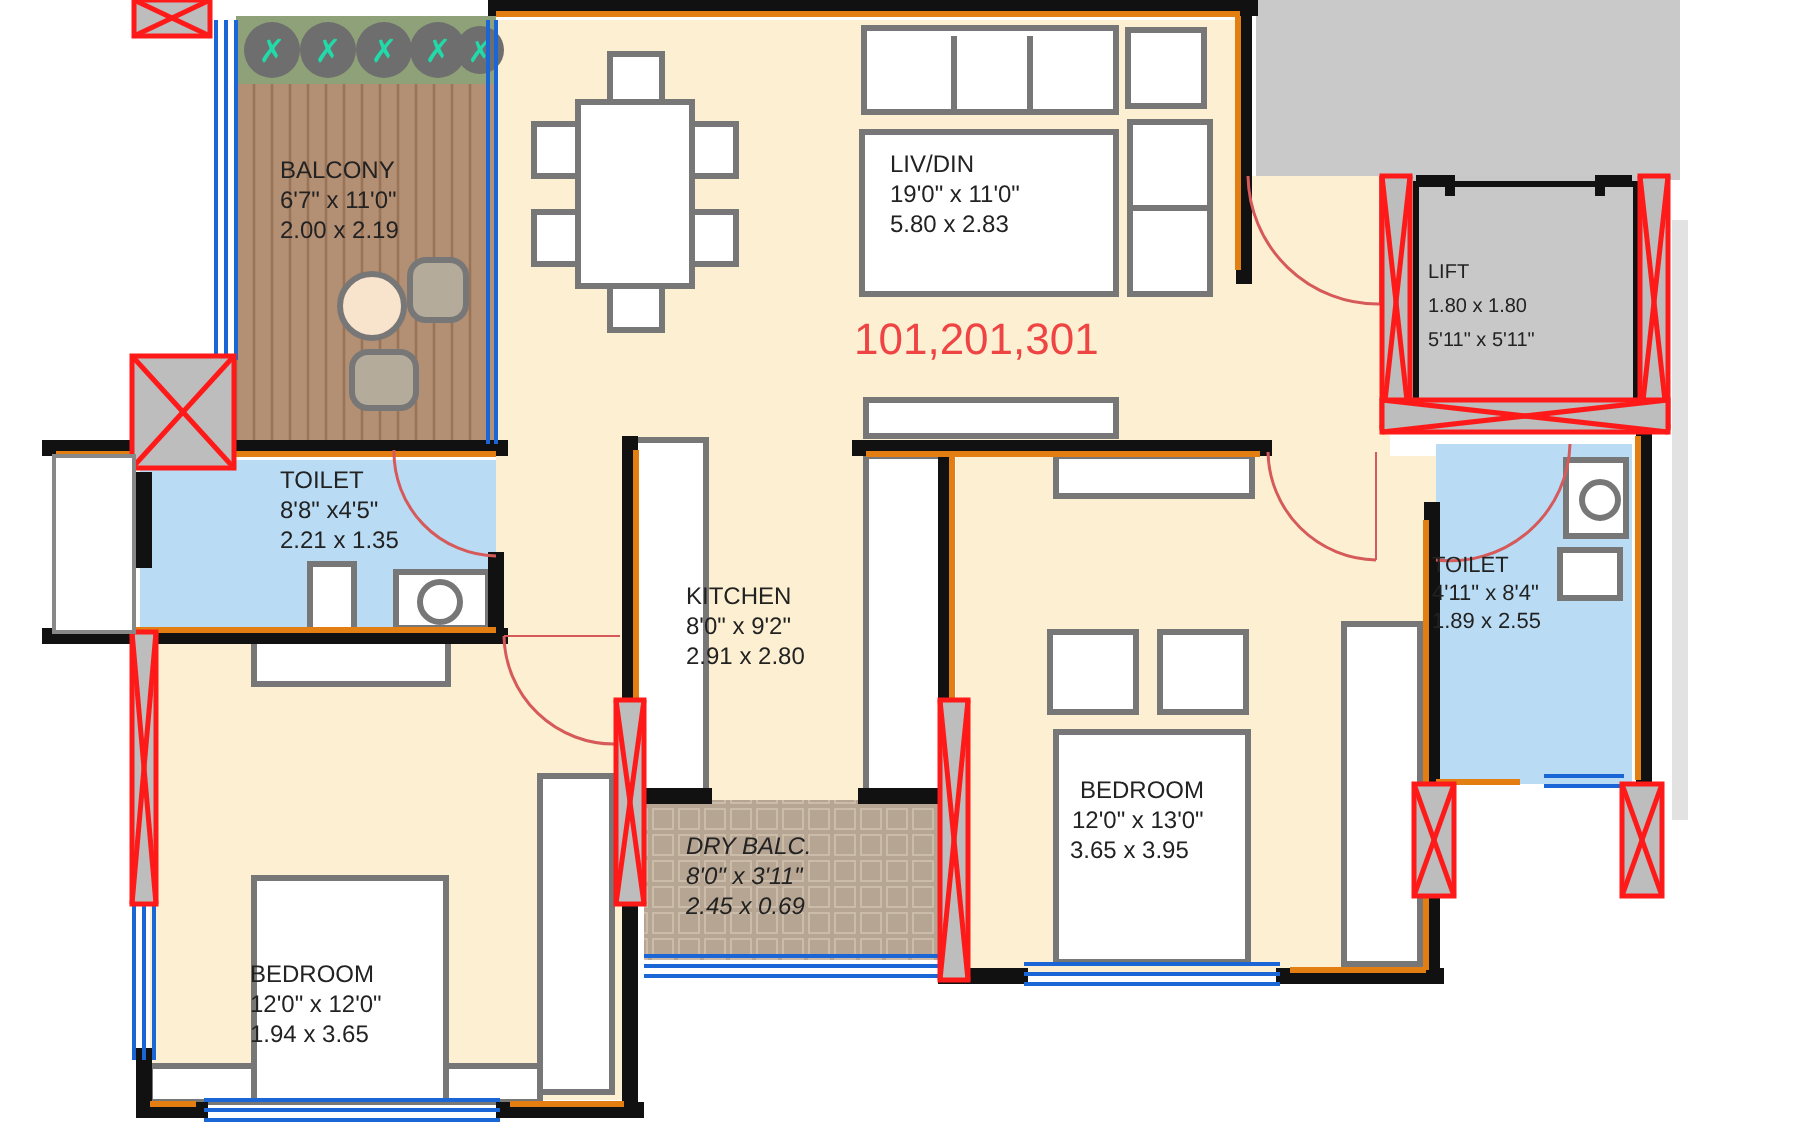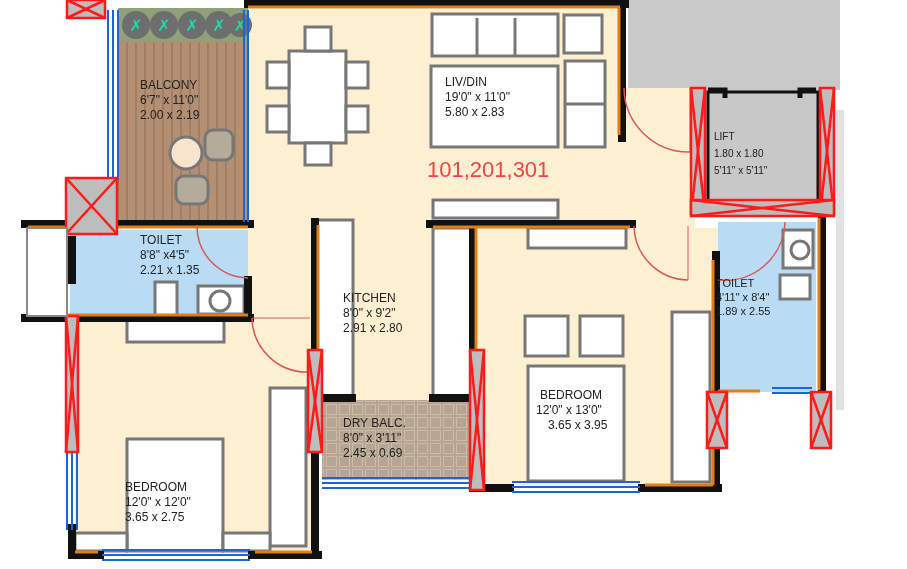--- a/index.html
+++ b/index.html
@@ -263,27 +263,27 @@
 <div class="lbl" style="left:716px;top:276px;width:100px;font-size:11px;line-height:14px;">
   <span>TOILET</span>
   <span>4'11" x 8'4"</span>
   <span>1.89 x 2.55</span>
 </div>
 <div class="lbl" style="left:343px;top:291px;width:100px;">
   <span>KITCHEN</span>
   <span>8'0" x 9'2"</span>
   <span>2.91 x 2.80</span>
 </div>
-<div class="lbl" style="left:343px;top:416px;width:100px;">
+<div class="lbl" style="left:343px;top:416px;width:100px;font-style:italic;">
   <span>DRY BALC.</span>
   <span>8'0" x 3'11"</span>
   <span>2.45 x 0.69</span>
 </div>
 <div class="lbl" style="left:530px;top:388px;width:92px;text-align:left;">
   <span style="padding-left:10px;">BEDROOM</span>
   <span style="padding-left:6px;">12'0" x 13'0"</span>
-  <span style="padding-left:18px;">3.65 x 3.95</span>
+  <span style="padding-left:5px;">3.65 x 3.95</span>
 </div>
 <div class="lbl" style="left:125px;top:480px;width:100px;">
   <span>BEDROOM</span>
   <span>12'0" x 12'0"</span>
-  <span>3.65 x 2.75</span>
+  <span>1.94 x 3.65</span>
 </div>
 
 </body></html>

